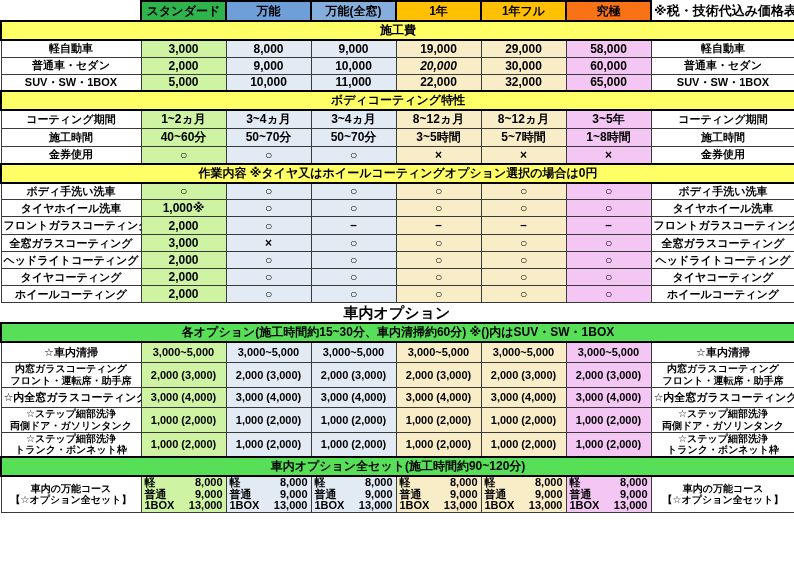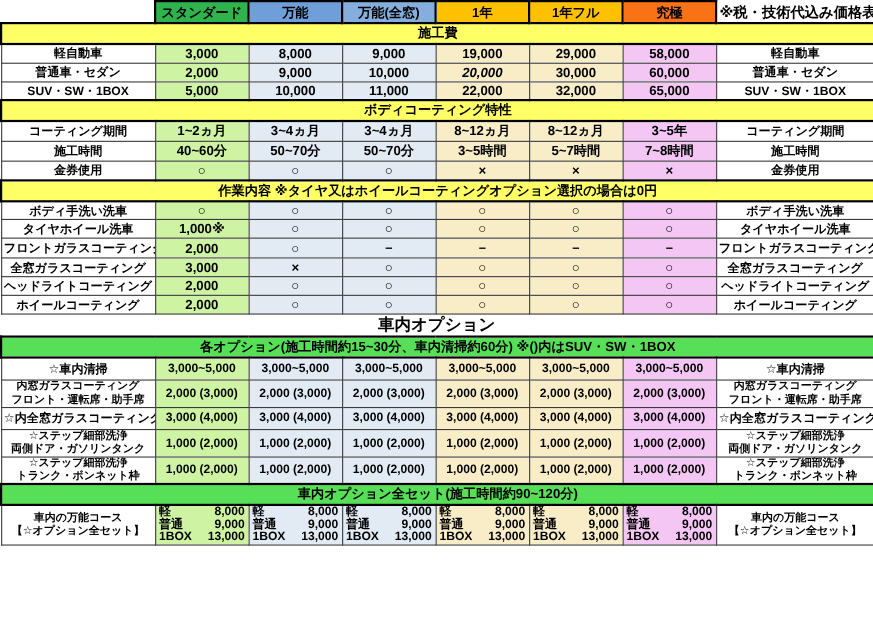--- a/index.html
+++ b/index.html
@@ -118,21 +118,21 @@
         </tr>
         <tr class="r18">
           <td class="rowlabel">
             <div class="lbl-line1">施工時間</div>
           </td>
           <td class="val" style="background: rgb(205, 243, 163);">40~60分</td>
           <td class="val" style="background: rgb(226, 234, 244);">50~70分</td>
           <td class="val" style="background: rgb(226, 234, 244);">50~70分</td>
           <td class="val" style="background: rgb(249, 237, 200);">3~5時間</td>
           <td class="val" style="background: rgb(249, 237, 200);">5~7時間</td>
-          <td class="val" style="background: rgb(243, 198, 243);">7~8時間</td>
+          <td class="val" style="background: rgb(243, 198, 243);">1~8時間</td>
           <td class="rowlabel">
             <div class="lbl-line1">施工時間</div>
           </td>
         </tr>
         <tr class="r18">
           <td class="rowlabel">
             <div class="lbl-line1">金券使用</div>
           </td>
           <td class="val" style="background: rgb(205, 243, 163);">○</td>
           <td class="val" style="background: rgb(226, 234, 244);">○</td>
@@ -208,20 +208,34 @@
             <div class="lbl-line1">ヘッドライトコーティング</div>
           </td>
           <td class="val" style="background: rgb(205, 243, 163);">2,000</td>
           <td class="val" style="background: rgb(226, 234, 244);">○</td>
           <td class="val" style="background: rgb(226, 234, 244);">○</td>
           <td class="val" style="background: rgb(249, 237, 200);">○</td>
           <td class="val" style="background: rgb(249, 237, 200);">○</td>
           <td class="val" style="background: rgb(243, 198, 243);">○</td>
           <td class="rowlabel">
             <div class="lbl-line1">ヘッドライトコーティング</div>
+          </td>
+        </tr>
+        <tr class="r18">
+          <td class="rowlabel">
+            <div class="lbl-line1">タイヤコーティング</div>
+          </td>
+          <td class="val" style="background: rgb(205, 243, 163);">2,000</td>
+          <td class="val" style="background: rgb(226, 234, 244);">○</td>
+          <td class="val" style="background: rgb(226, 234, 244);">○</td>
+          <td class="val" style="background: rgb(249, 237, 200);">○</td>
+          <td class="val" style="background: rgb(249, 237, 200);">○</td>
+          <td class="val" style="background: rgb(243, 198, 243);">○</td>
+          <td class="rowlabel">
+            <div class="lbl-line1">タイヤコーティング</div>
           </td>
         </tr>
         <tr class="r18">
           <td class="rowlabel">
             <div class="lbl-line1">ホイールコーティング</div>
           </td>
           <td class="val" style="background: rgb(205, 243, 163);">2,000</td>
           <td class="val" style="background: rgb(226, 234, 244);">○</td>
           <td class="val" style="background: rgb(226, 234, 244);">○</td>
           <td class="val" style="background: rgb(249, 237, 200);">○</td>

